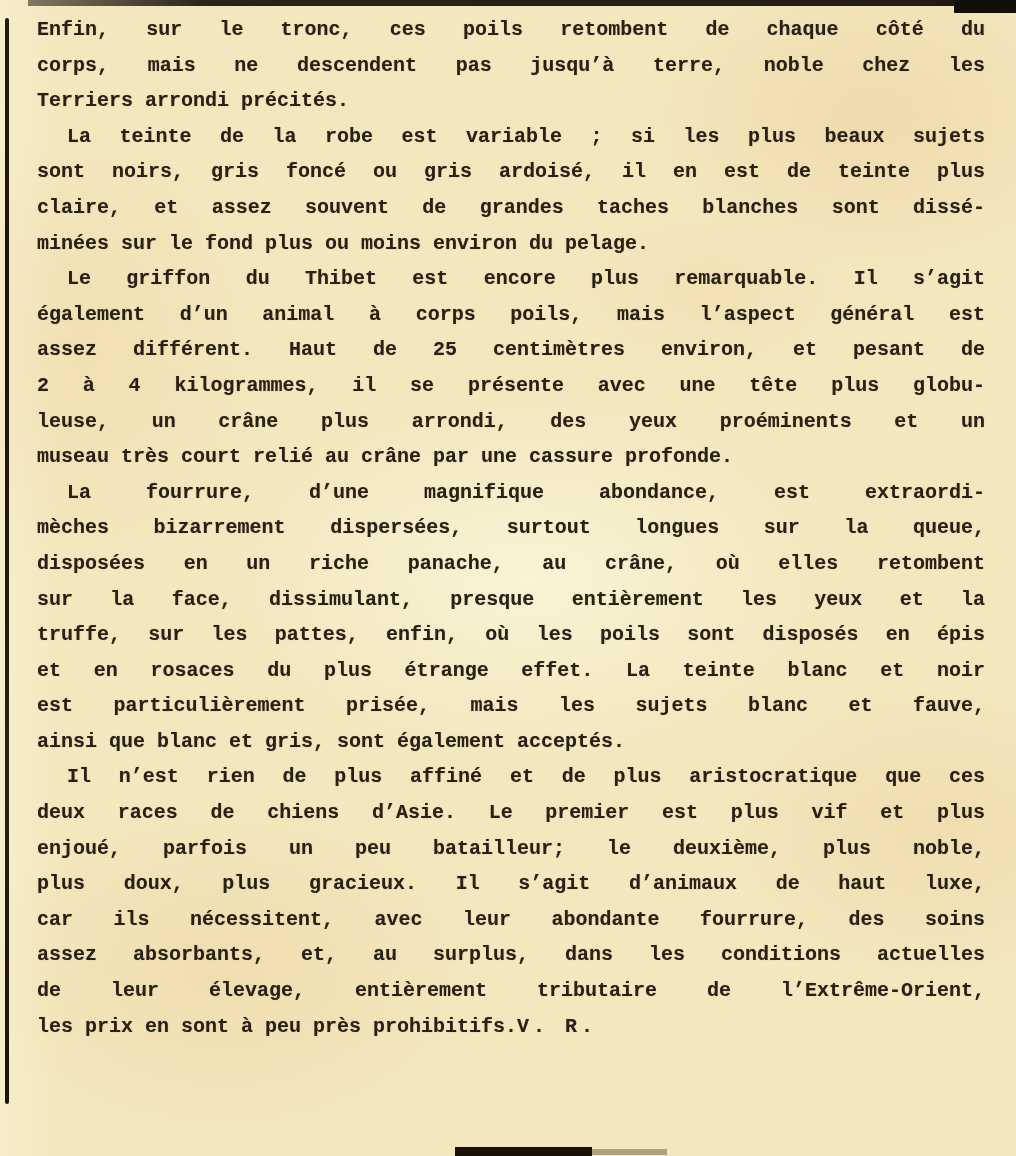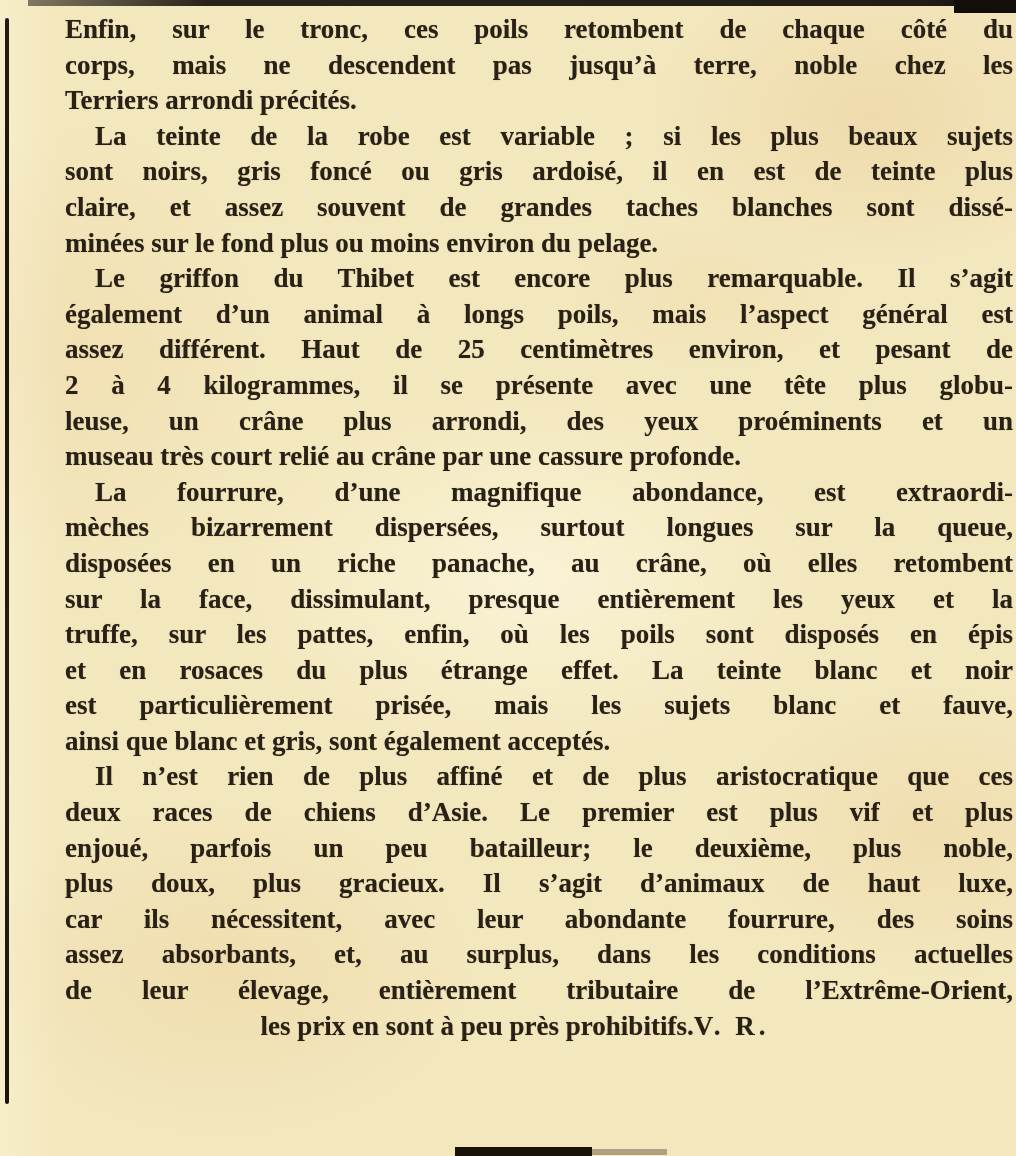--- a/index.html
+++ b/index.html
@@ -38,43 +38,42 @@
     position: absolute;
     left: 5px; top: 18px;
     width: 4px; height: 1086px;
     background: linear-gradient(180deg, #241c12, #1c150d 30%, #2a2217 70%, #1a140c);
     border-radius: 2px;
   }
   .text-column {
     position: absolute;
     left: 37px; top: 12px;
     width: 948px;
-    font-family: Liberation Serif, serif;
+    font-family: Liberation Mono, monospace;
     font-weight: bold;
-    font-size: 27px;
+    font-size: 20px;
     line-height: 35.6px;
     color: #2a2116;
     text-shadow: 0 0 1px rgba(42,33,22,0.35);
-    margin-left: 28px;
   }
   .line {
     height: 35.6px;
     text-align: justify;
     text-align-last: justify;
     white-space: nowrap;
   }
   .line.para-end {
     text-align-last: left;
   }
   .line.indent {
     text-indent: 30px;
   }
   .line.sig-line {
     display: flex;
-    justify-content: center;
+    justify-content: flex-start;
     align-items: baseline;
   }
   .signature {
     padding-right: 48px;
     letter-spacing: 4px;
   }
   .bottom-fragment {
     position: absolute;
     left: 455px; top: 1147px;
     width: 137px; height: 9px;
@@ -97,21 +96,21 @@
   <div class="left-rule"></div>
   <div class="text-column">
       <div class="line">Enfin, sur le tronc, ces poils retombent de chaque côté du</div>
       <div class="line">corps, mais ne descendent pas jusqu’à terre, noble chez les</div>
       <div class="line para-end">Terriers arrondi précités.</div>
       <div class="line indent">La teinte de la robe est variable ; si les plus beaux sujets</div>
       <div class="line">sont noirs, gris foncé ou gris ardoisé, il en est de teinte plus</div>
       <div class="line">claire, et assez souvent de grandes taches blanches sont dissé-</div>
       <div class="line para-end">minées sur le fond plus ou moins environ du pelage.</div>
       <div class="line indent">Le griffon du Thibet est encore plus remarquable. Il s’agit</div>
-      <div class="line">également d’un animal à longs poils, mais l’aspect général est</div>
+      <div class="line">également d’un animal à corps poils, mais l’aspect général est</div>
       <div class="line">assez différent. Haut de 25 centimètres environ, et pesant de</div>
       <div class="line">2 à 4 kilogrammes, il se présente avec une tête plus globu-</div>
       <div class="line">leuse, un crâne plus arrondi, des yeux proéminents et un</div>
       <div class="line para-end">museau très court relié au crâne par une cassure profonde.</div>
       <div class="line indent">La fourrure, d’une magnifique abondance, est extraordi-</div>
       <div class="line">mèches bizarrement dispersées, surtout longues sur la queue,</div>
       <div class="line">disposées en un riche panache, au crâne, où elles retombent</div>
       <div class="line">sur la face, dissimulant, presque entièrement les yeux et la</div>
       <div class="line">truffe, sur les pattes, enfin, où les poils sont disposés en épis</div>
       <div class="line">et en rosaces du plus étrange effet. La teinte blanc et noir</div>

